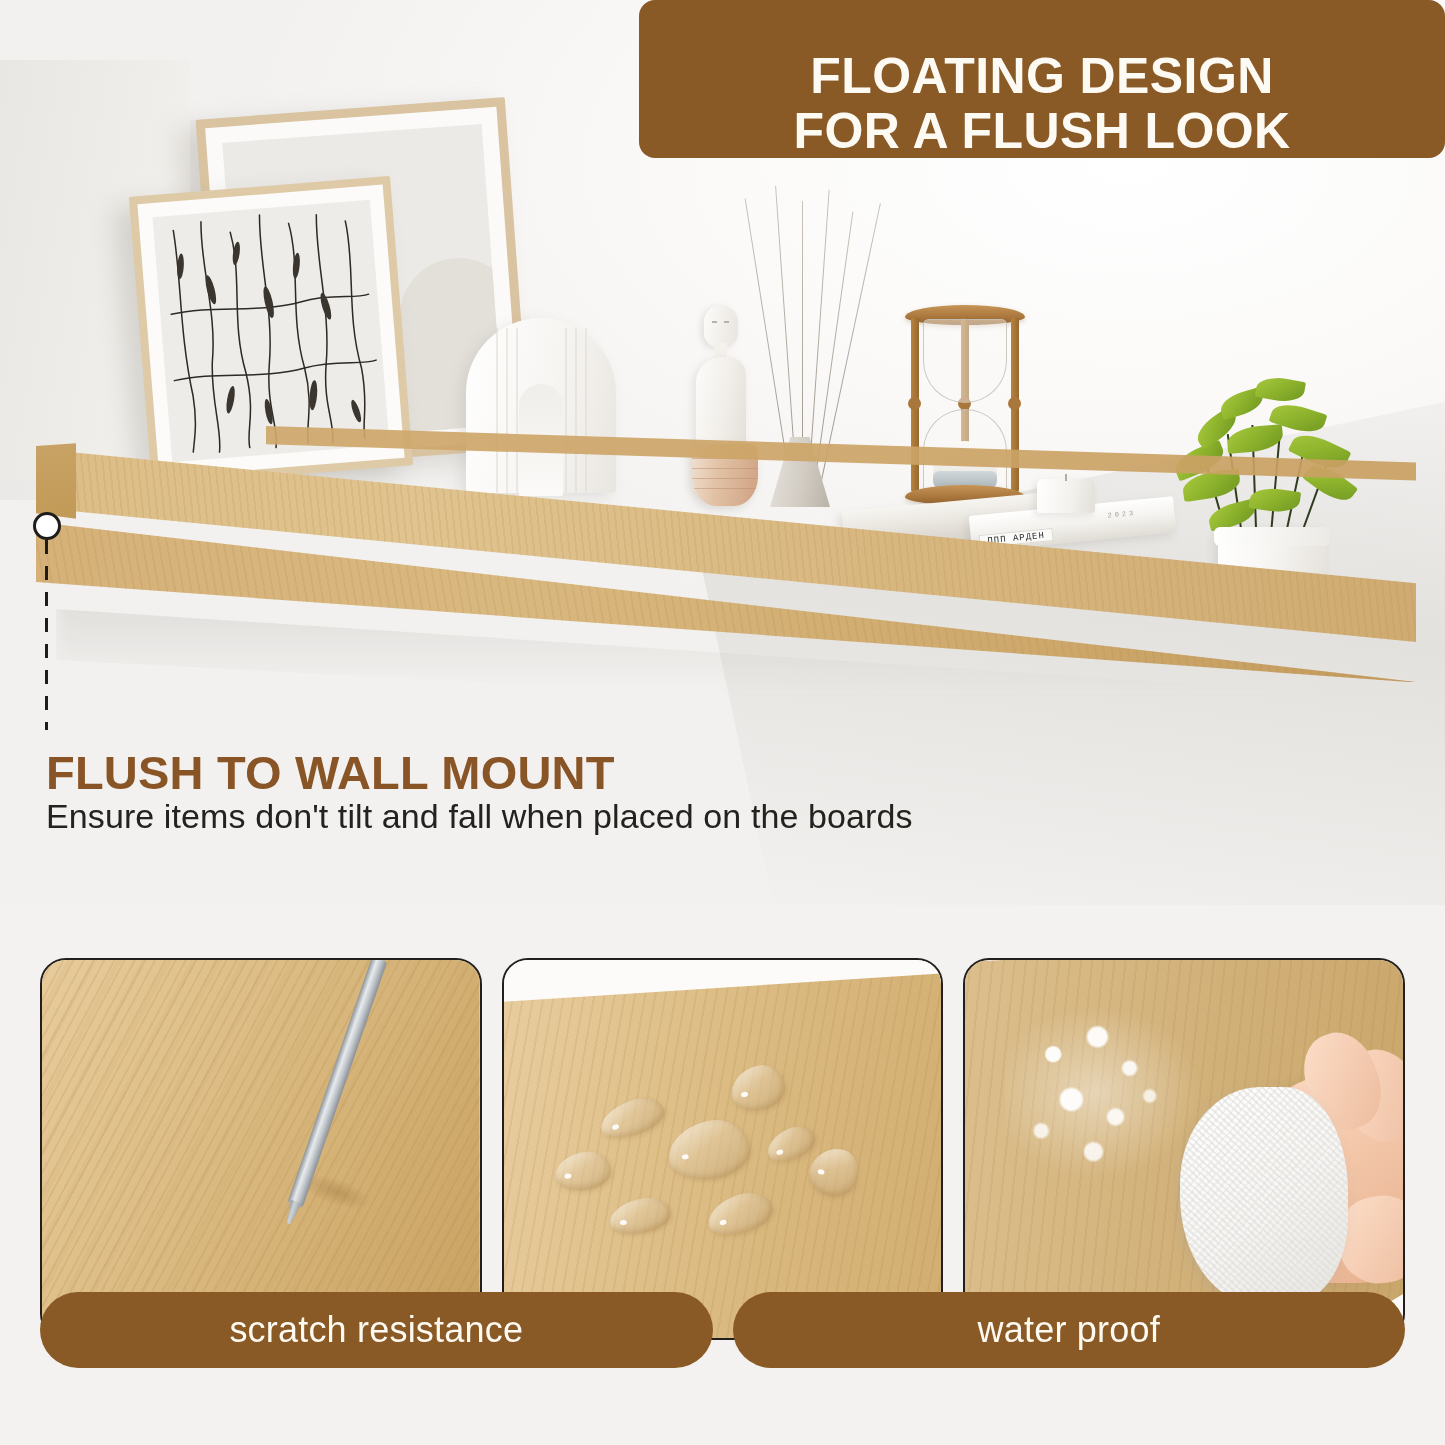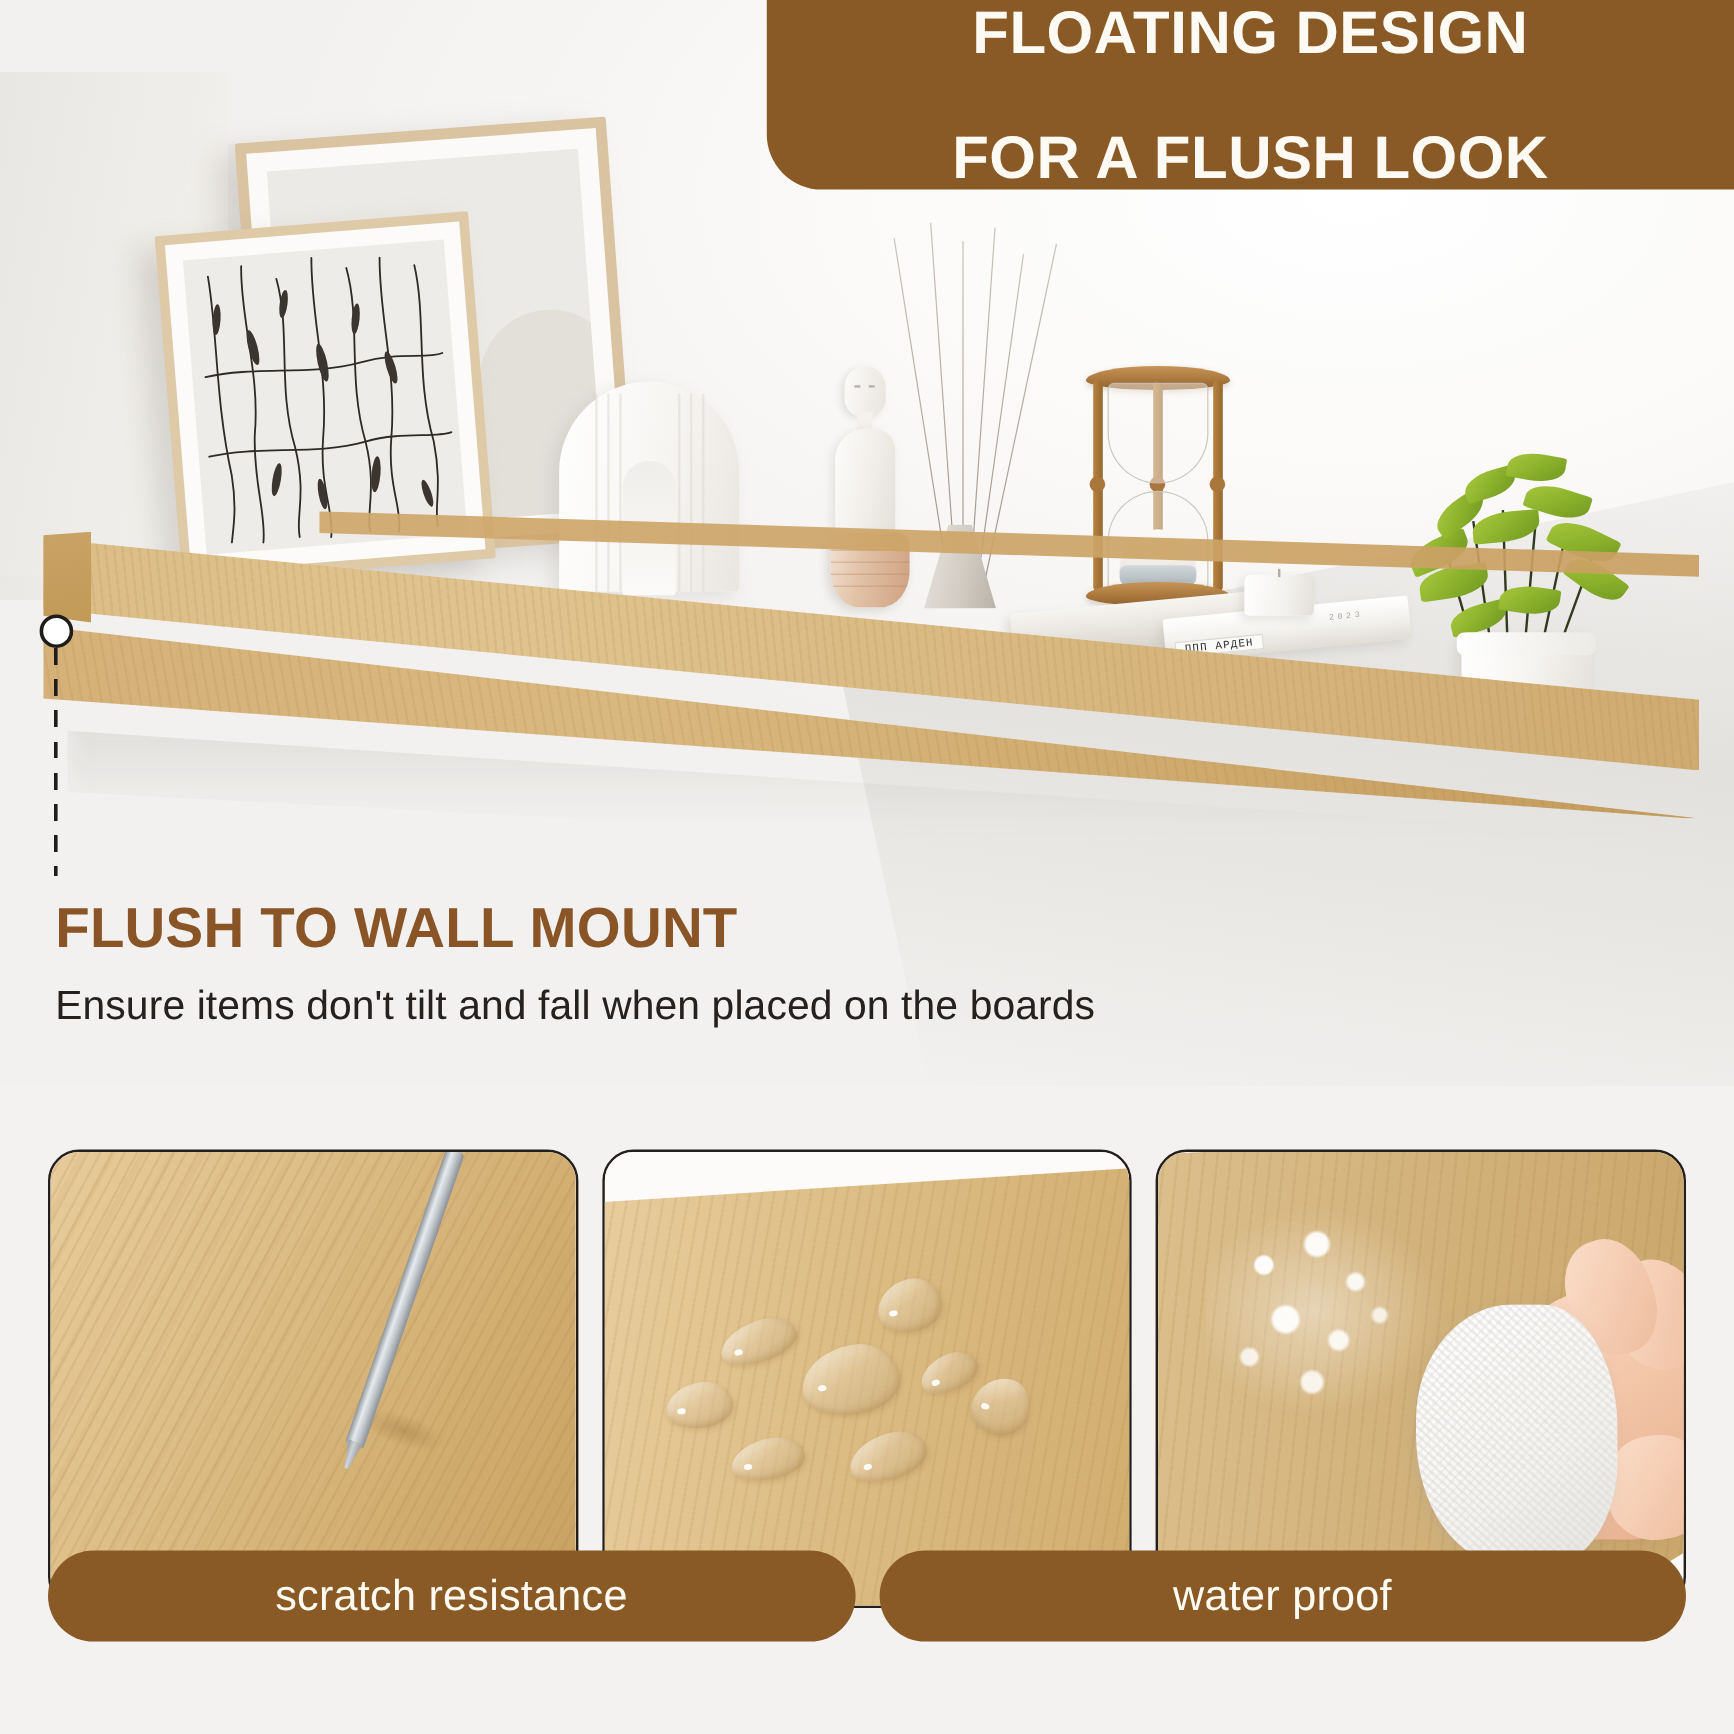--- a/index.html
+++ b/index.html
@@ -33,22 +33,23 @@
   #corner-wall {
     position:absolute; left:0; top:60px; width:190px; height:420px;
     background:linear-gradient(100deg,#e9e7e3 0%, #f0eeea 65%, #f6f5f2 100%);
   }
 
   
   #banner {
     position:absolute; right:0; top:0; width:806px; height:158px;
     background:#8a5a26;
     border-bottom-left-radius:46px;
-    display:flex; flex-direction:column; align-items:center; justify-content:space-between;
+    display:flex; flex-direction:column; align-items:center; justify-content:flex-end;
     gap:1px;
+    border-radius:16px;
   }
   #banner .bline {
     color:#fdfaf4; font-size:50px; font-weight:bold; letter-spacing:.4px;
     line-height:1.08; text-align:center; white-space:nowrap;
   }
 
   
   .frame { position:absolute; }
   #frame-back {
     left:208px; top:108px; width:310px; height:352px;
@@ -299,21 +300,21 @@
     z-index:4;
   }
 
   
   #heading-block { position:absolute; left:46px; top:748px; width:1330px; }
   #mount-title {
     color:#8a5526; font-size:47px; font-weight:bold; letter-spacing:.2px;
     line-height:1.05; white-space:nowrap;
   }
   #mount-sub {
-    color:#24211e; font-size:34px; font-weight:normal; margin-top:22px;
+    color:#24211e; font-size:34px; font-weight:normal; 
     letter-spacing:.1px; white-space:nowrap;
   }
 
   
   #features {
     position:absolute; left:40px; top:958px; width:1365px; height:382px;
     display:flex; gap:20px;
   }
   .panel {
     position:relative; flex:1; height:382px;

